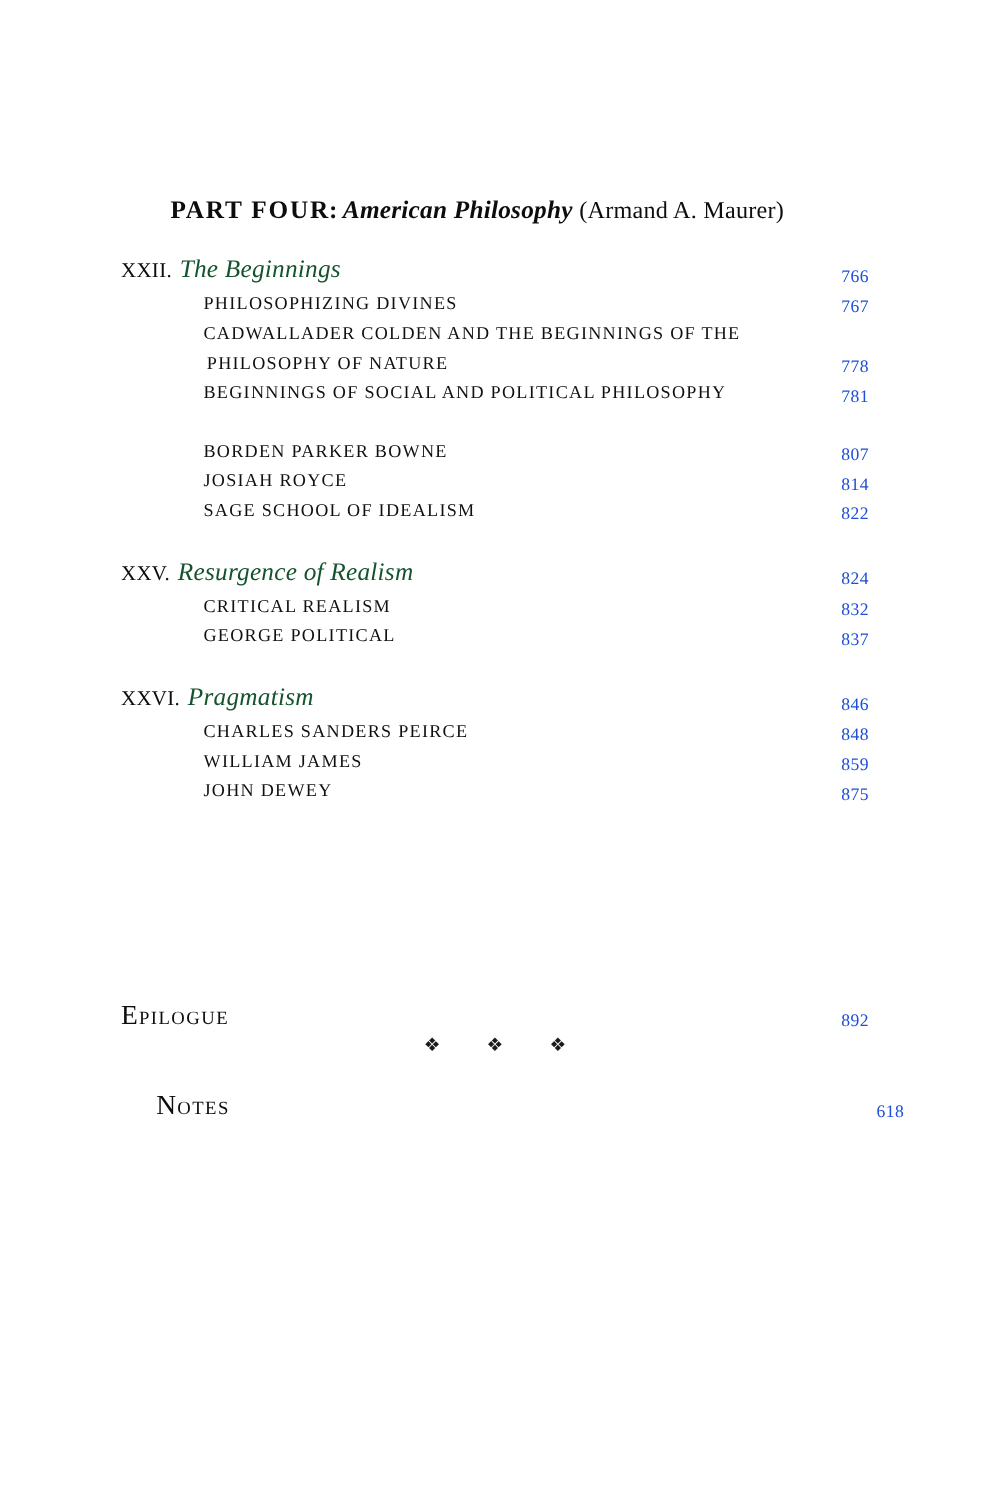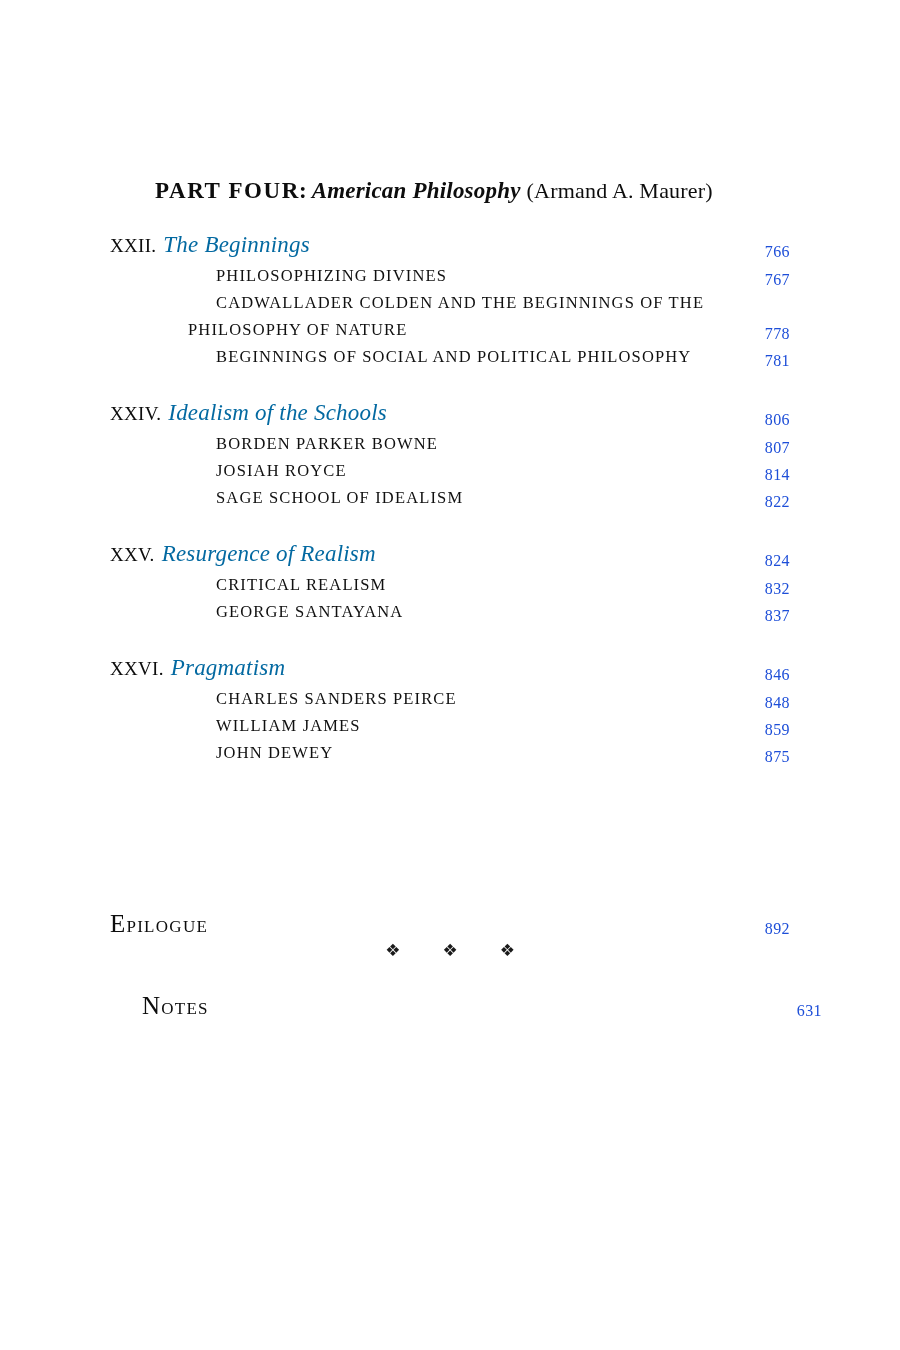--- a/index.html
+++ b/index.html
@@ -87,29 +87,29 @@
   .chap-num {
     font-size: 19px;
     letter-spacing: 0.3px;
     color: #0d0d0d;
   }
   .chap-title {
     font-style: italic;
     font-size: 23px;
     letter-spacing: 0.2px;
     margin-left: 7px;
-    color: #0369a1;
+    color: #14532d;
   }
 
   .section-row {
     height: 27px;
   }
   .section-label {
     display: inline-block;
-    margin-left: 106px;
+    margin-left: 75px;
     font-size: 16.5px;
     letter-spacing: 1.15px;
     color: #101010;
     white-space: nowrap;
   }
   .section-label.cont {
     margin-left: 78px;
   }
 
   .pagenum {
@@ -189,29 +189,28 @@
 
   <div class="toc">
       <div class="chapter-block">
         <div class="row chapter-row"><span class="chap-num">XXII.</span><span class="chap-title">The Beginnings</span><span class="pagenum">766</span></div>
         <div class="row section-row"><span class="section-label">PHILOSOPHIZING DIVINES</span><span class="pagenum">767</span></div>
         <div class="row section-row"><span class="section-label">CADWALLADER COLDEN AND THE BEGINNINGS OF THE</span><span class="pagenum"></span></div>
         <div class="row section-row"><span class="section-label cont">PHILOSOPHY OF NATURE</span><span class="pagenum">778</span></div>
         <div class="row section-row"><span class="section-label">BEGINNINGS OF SOCIAL AND POLITICAL PHILOSOPHY</span><span class="pagenum">781</span></div>
       </div>
       <div class="chapter-block">
-        <div class="row chapter-row"><span class="chap-num">XXIV.</span><span class="chap-title">Idealism of the Schools</span><span class="pagenum">806</span></div>
         <div class="row section-row"><span class="section-label">BORDEN PARKER BOWNE</span><span class="pagenum">807</span></div>
         <div class="row section-row"><span class="section-label">JOSIAH ROYCE</span><span class="pagenum">814</span></div>
         <div class="row section-row"><span class="section-label">SAGE SCHOOL OF IDEALISM</span><span class="pagenum">822</span></div>
       </div>
       <div class="chapter-block">
         <div class="row chapter-row"><span class="chap-num">XXV.</span><span class="chap-title">Resurgence of Realism</span><span class="pagenum">824</span></div>
         <div class="row section-row"><span class="section-label">CRITICAL REALISM</span><span class="pagenum">832</span></div>
-        <div class="row section-row"><span class="section-label">GEORGE SANTAYANA</span><span class="pagenum">837</span></div>
+        <div class="row section-row"><span class="section-label">GEORGE POLITICAL</span><span class="pagenum">837</span></div>
       </div>
       <div class="chapter-block">
         <div class="row chapter-row"><span class="chap-num">XXVI.</span><span class="chap-title">Pragmatism</span><span class="pagenum">846</span></div>
         <div class="row section-row"><span class="section-label">CHARLES SANDERS PEIRCE</span><span class="pagenum">848</span></div>
         <div class="row section-row"><span class="section-label">WILLIAM JAMES</span><span class="pagenum">859</span></div>
         <div class="row section-row"><span class="section-label">JOHN DEWEY</span><span class="pagenum">875</span></div>
       </div>
     </div>
 
   <div class="epilogue-wrap">
@@ -219,17 +218,17 @@
       <span class="smallcaps-head"><span class="initial">E</span><span>PILOGUE</span></span>
       <span class="pagenum">892</span>
     </div>
   </div>
 
   <div class="ornaments"><span class="orn">❖</span><span class="orn">❖</span><span class="orn">❖</span></div>
 
   <div class="notes-wrap">
     <div class="backmatter-row">
       <span class="smallcaps-head"><span class="initial">N</span><span>OTES</span></span>
-      <span class="pagenum">631</span>
+      <span class="pagenum">618</span>
     </div>
   </div>
 
 </div>
 
 </body></html>

